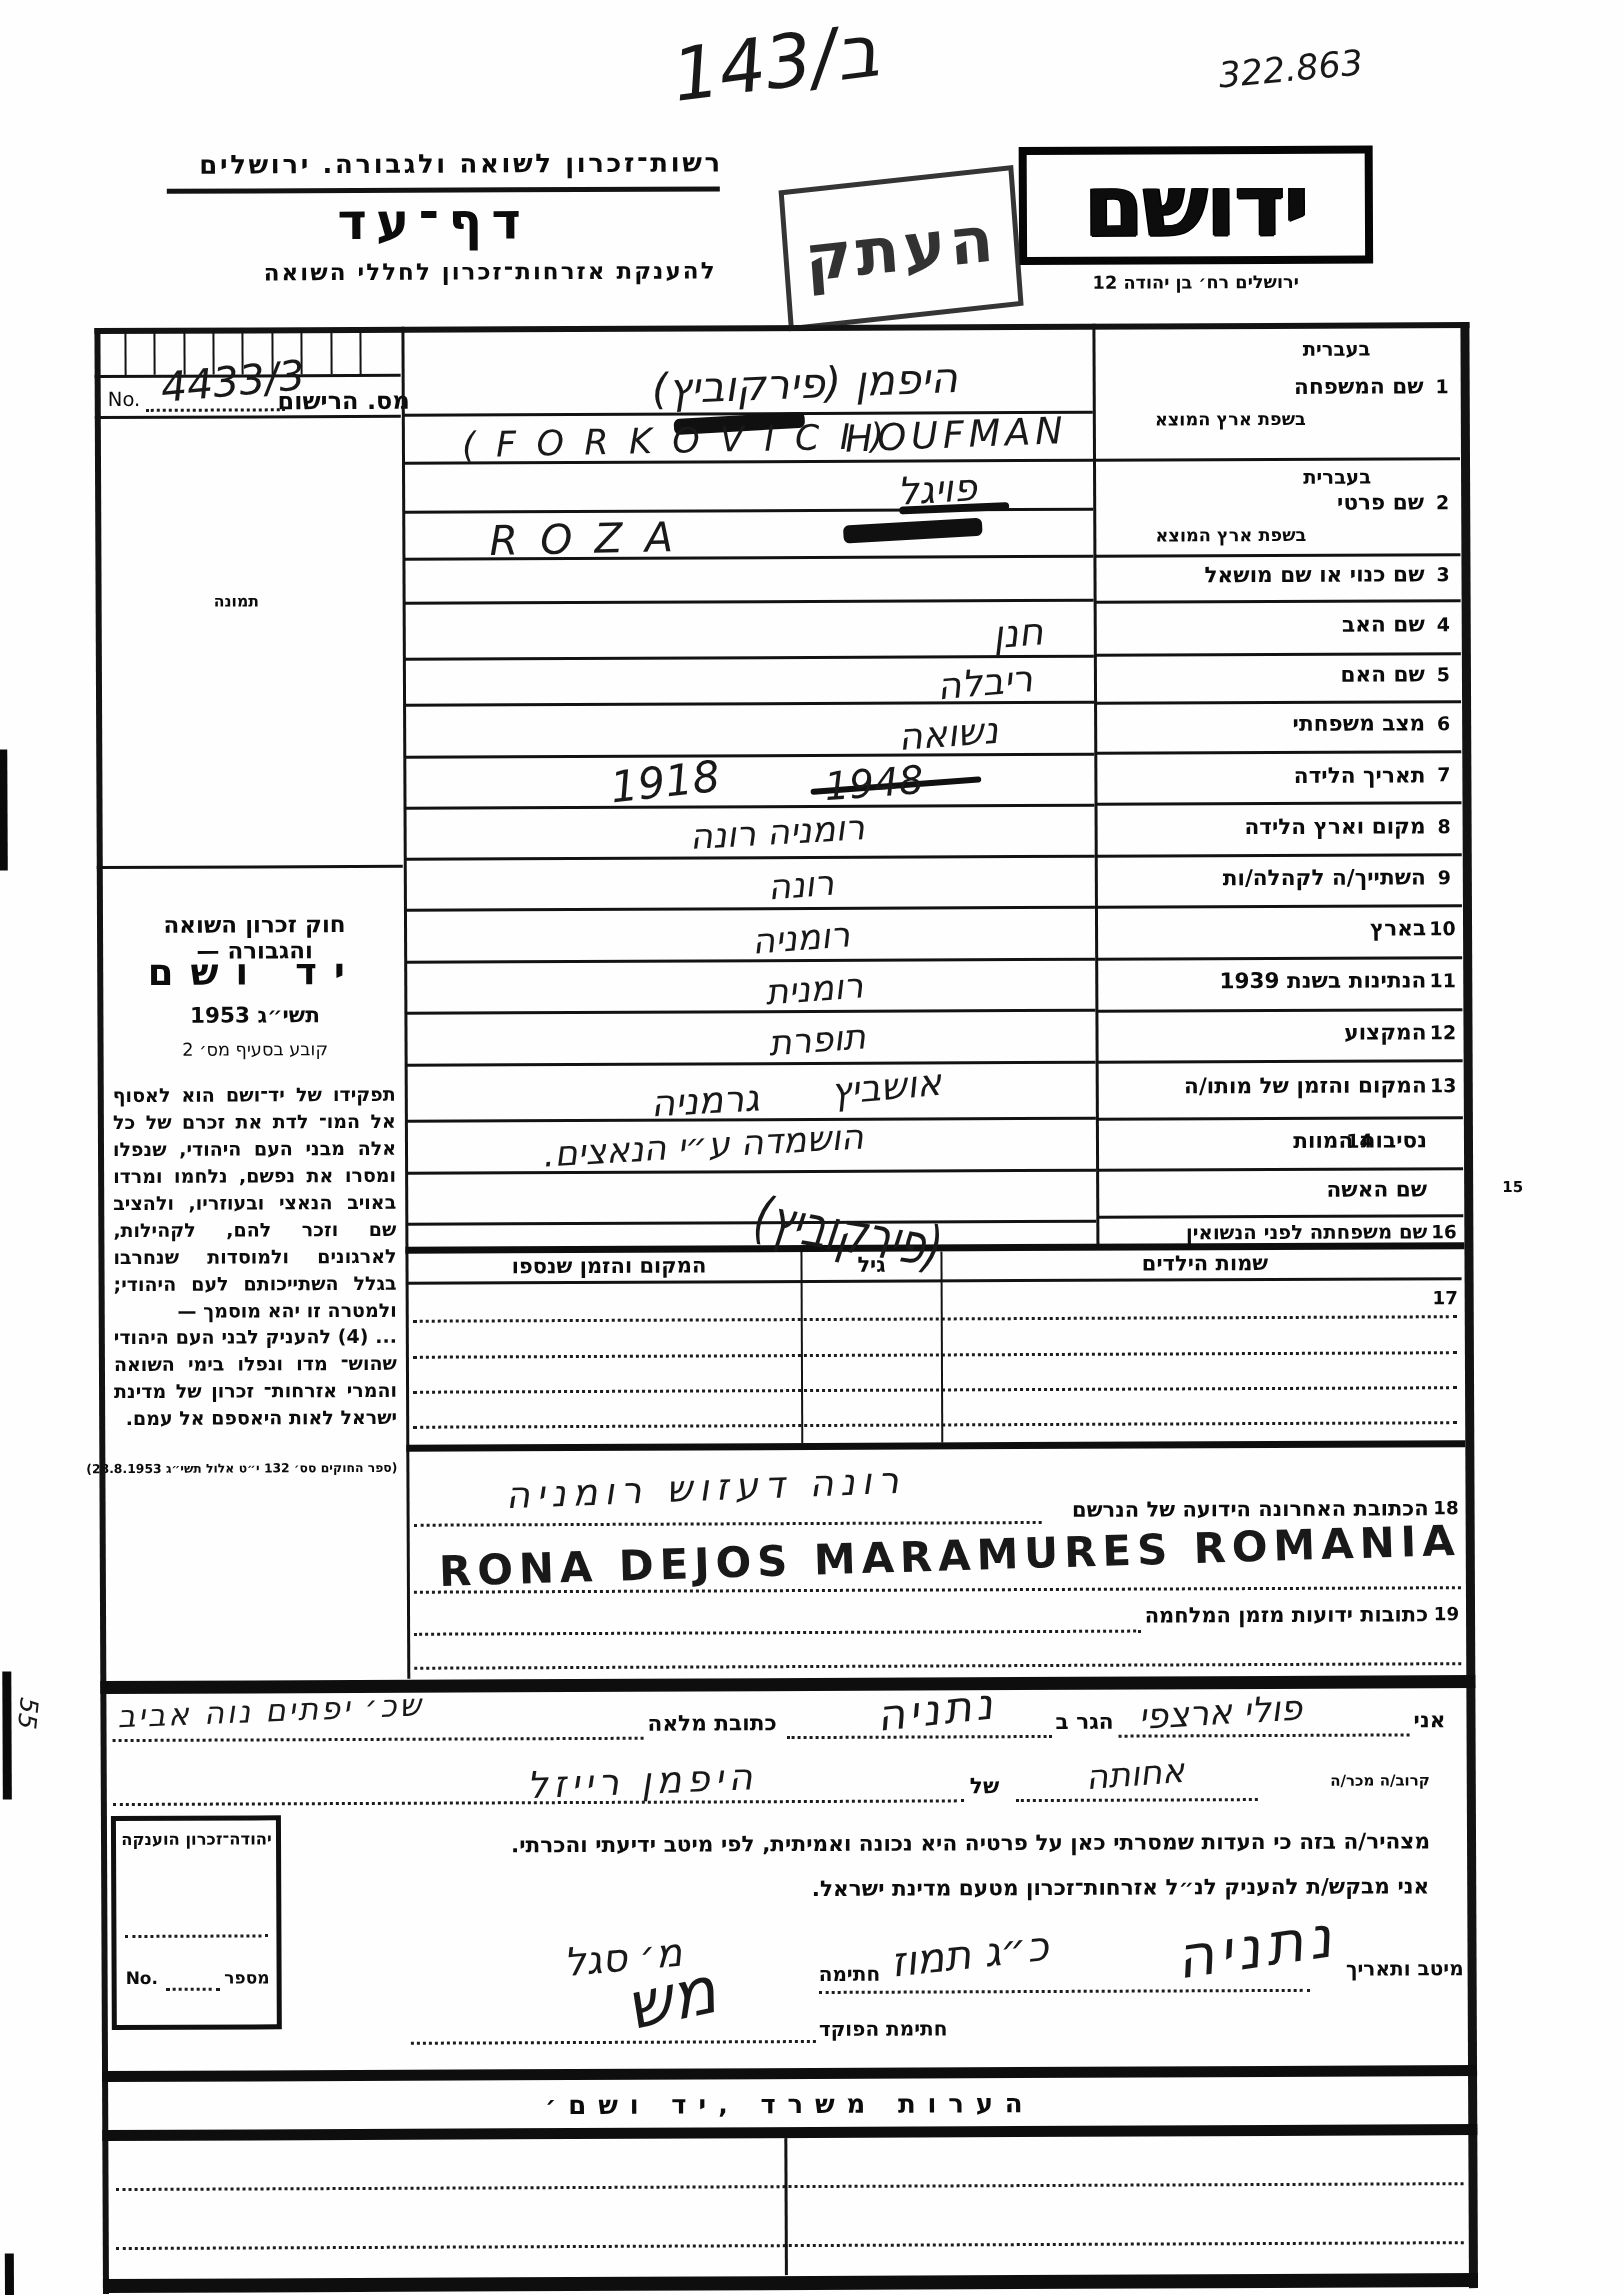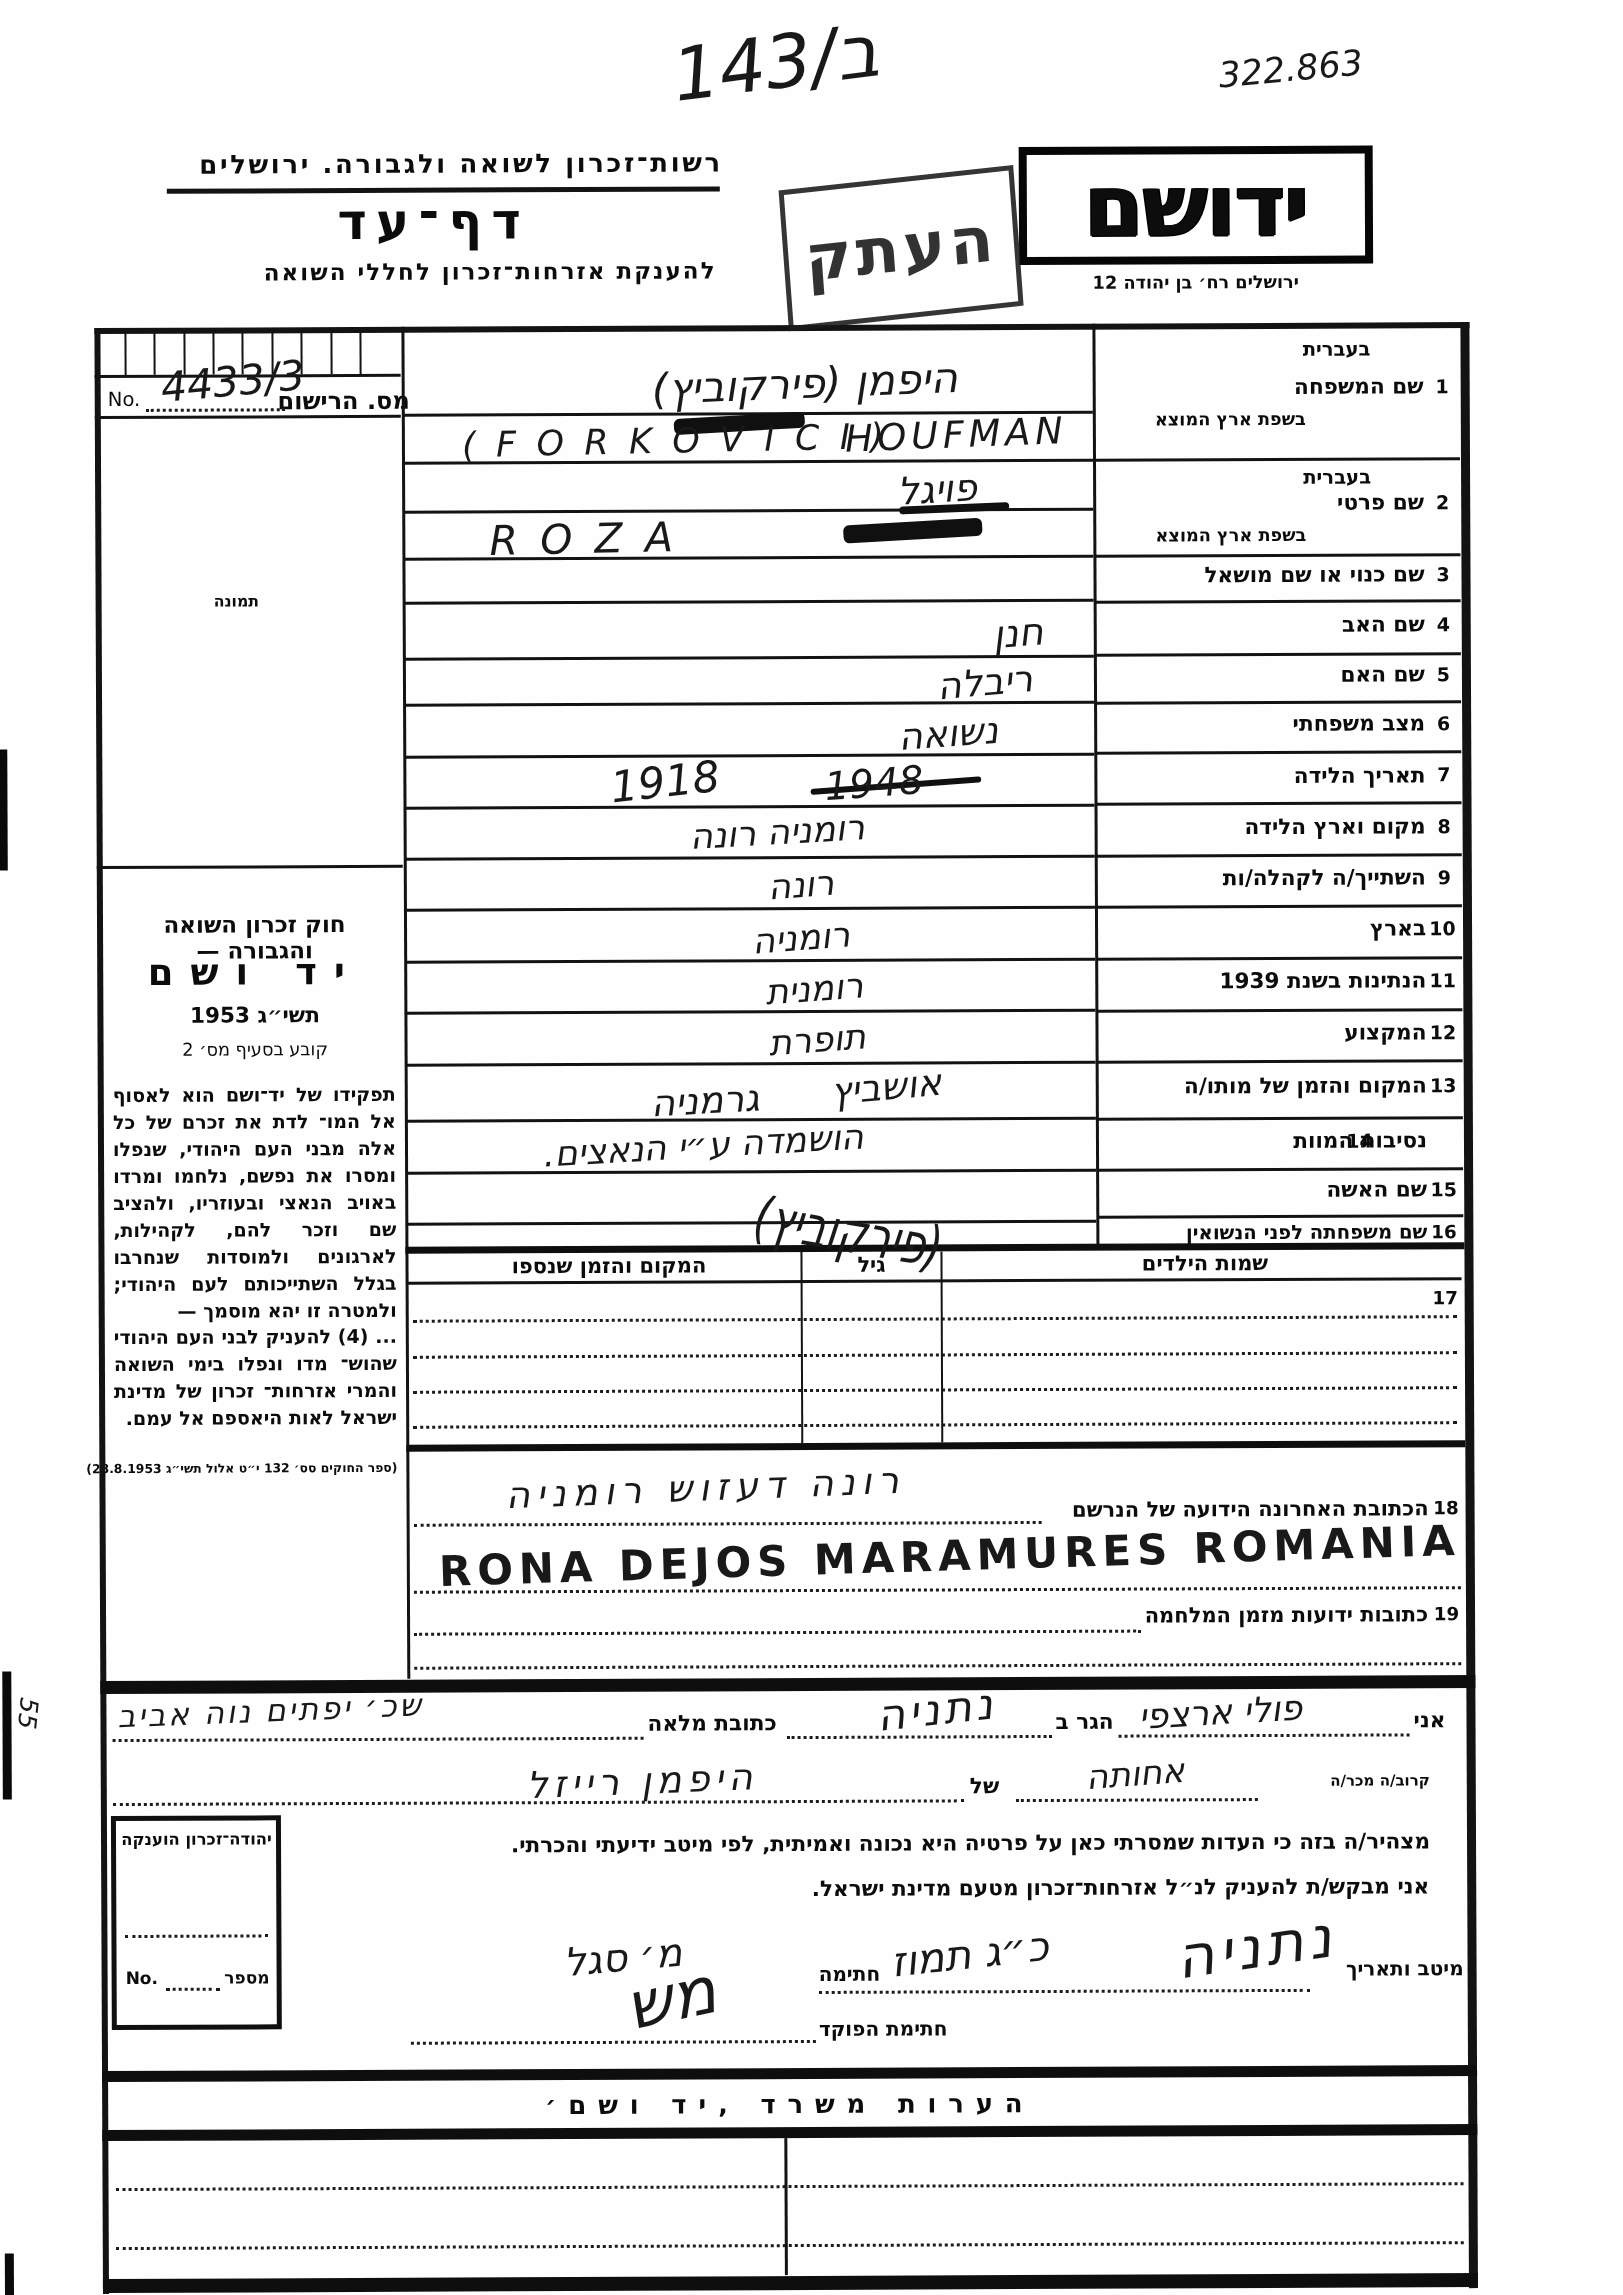--- a/index.html
+++ b/index.html
@@ -161,21 +161,21 @@
   <span class="pt rt" style="left:1100px;top:1022px;width:327px;font-size:21.6px;direction:rtl;">המקצוע</span>
   <span class="pt ct" style="left:1427px;top:1024px;width:33px;font-size:19px;">12</span>
 
   <span class="pt rt" style="left:1100px;top:1075px;width:327px;font-size:21.6px;direction:rtl;">המקום והזמן של מותו/ה</span>
   <span class="pt ct" style="left:1427px;top:1077px;width:33px;font-size:19px;">13</span>
 
   <span class="pt rt" style="left:1100px;top:1130px;width:327px;font-size:21.6px;direction:rtl;">נסיבות המוות</span>
   <span class="pt ct" style="left:1343px;top:1132px;width:33px;font-size:19px;">14</span>
 
   <span class="pt rt" style="left:1100px;top:1179px;width:327px;font-size:21.6px;direction:rtl;">שם האשה</span>
-  <span class="pt ct" style="left:1427px;top:1181px;width:33px;font-size:19px;">15</span>
+  <span class="pt ct" style="left:1496px;top:1181px;width:33px;font-size:15px;">15</span>
 
   <span class="pt rt" style="left:1100px;top:1223px;width:327px;font-size:19.6px;direction:rtl;">שם משפחתה לפני הנשואין</span>
   <span class="pt ct" style="left:1427px;top:1224px;width:33px;font-size:18.3px;">16</span>
 
   <span class="hw" style="left:655px;top:359px;font-size:42px;transform:rotate(-2deg);direction:rtl;">היפמן  (פירקוביץ)</span>
   <span class="hw hwl" style="left:465px;top:420px;font-size:35px;transform:rotate(-1deg);direction:ltr;">( F O R K O V I C I )</span>
   <span class="hw hwl" style="left:848px;top:414px;font-size:37px;transform:rotate(-2deg);direction:ltr;">HOUFMAN</span>
   <div class="smear" style="left:677px;top:415px;width:131px;height:15.7px;transform:rotate(-3deg);"></div>
 
   <span class="hw" style="left:900px;top:468px;font-size:38px;transform:rotate(-3deg);direction:rtl;">פויגל</span>

